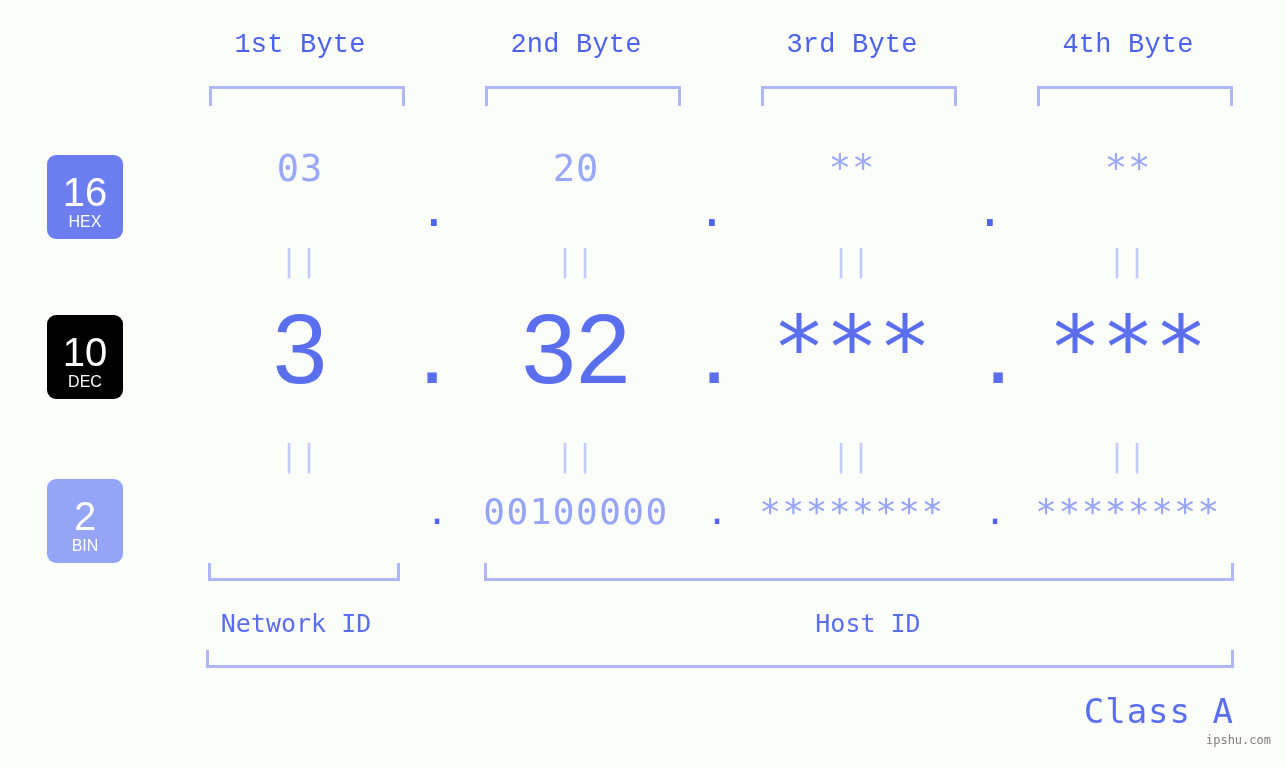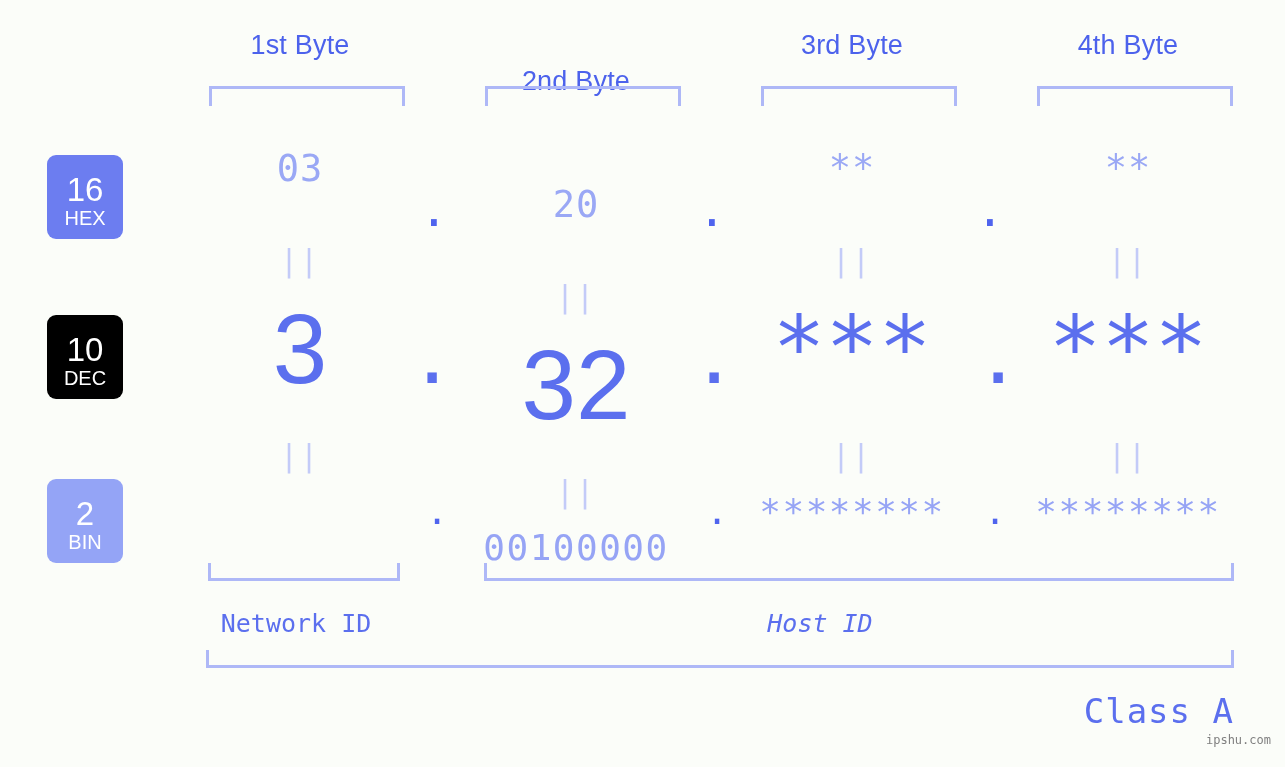--- a/index.html
+++ b/index.html
@@ -17,32 +17,33 @@
   }
   #stage {
     position: relative;
     width: 1285px;
     height: 767px;
   }
 
   
   .col { position: absolute; text-align: center; }
   .c1 { left: 180px;  width: 240px; }
-  .c2 { left: 456px;  width: 240px; margin-top: 36px; }
+  .c2 { left: 456px;  width: 240px; }
   .c3 { left: 732px;  width: 240px; }
   .c4 { left: 1008px; width: 240px; }
 
   
   .byte-head {
     top: 32px;
     font-size: 27px;
     color: #4c62ec;
     letter-spacing: 0.2px;
     font-weight: 400;
     line-height: 1;
+    font-family: Liberation Mono, monospace;
   }
 
   
   .top-bracket {
     position: absolute;
     top: 86px;
     height: 20px;
     border-top: 3px solid #aeb8f7;
     border-left: 3px solid #aeb8f7;
     border-right: 3px solid #aeb8f7;
@@ -62,27 +63,27 @@
     color: #ffffff;
     text-align: center;
     font-family: "Liberation Sans", sans-serif;
     box-sizing: border-box;
     display: flex;
     flex-direction: column;
     align-items: center;
     justify-content: center;
   }
   .badge .num {
-    font-size: 33px;
+    font-size: 40px;
     line-height: 1;
     font-weight: 400;
     margin-top: 8px;
   }
   .badge .abbr {
-    font-size: 20px;
+    font-size: 16px;
     line-height: 1.1;
     font-weight: 400;
     margin-top: 1px;
   }
   .badge-hex { top: 155px;  height: 84px; background: #6c7df0; }
   .badge-dec { top: 315px;  height: 84px; background: #000000; }
   .badge-bin { top: 479px;  height: 84px; background: #94a4f6; }
 
   
   .hex-val {
@@ -194,21 +195,21 @@
   .id-label {
     position: absolute;
     top: 611px;
     font-family: "DejaVu Sans Mono", monospace;
     font-size: 25px;
     line-height: 1;
     color: #5b6fee;
     text-align: center;
   }
   .idl-net  { left: 196px;  width: 200px; }
-  .idl-host { left: 456px;  width: 728px; font-style: italic; }
+  .idl-host { left: 504px;  width: 728px; }
 
   .class-label {
     position: absolute;
     top: 694px;
     left: 206px;
     width: 1028px;
     text-align: right;
     font-family: "DejaVu Sans Mono", monospace;
     font-size: 34px;
     line-height: 1;

